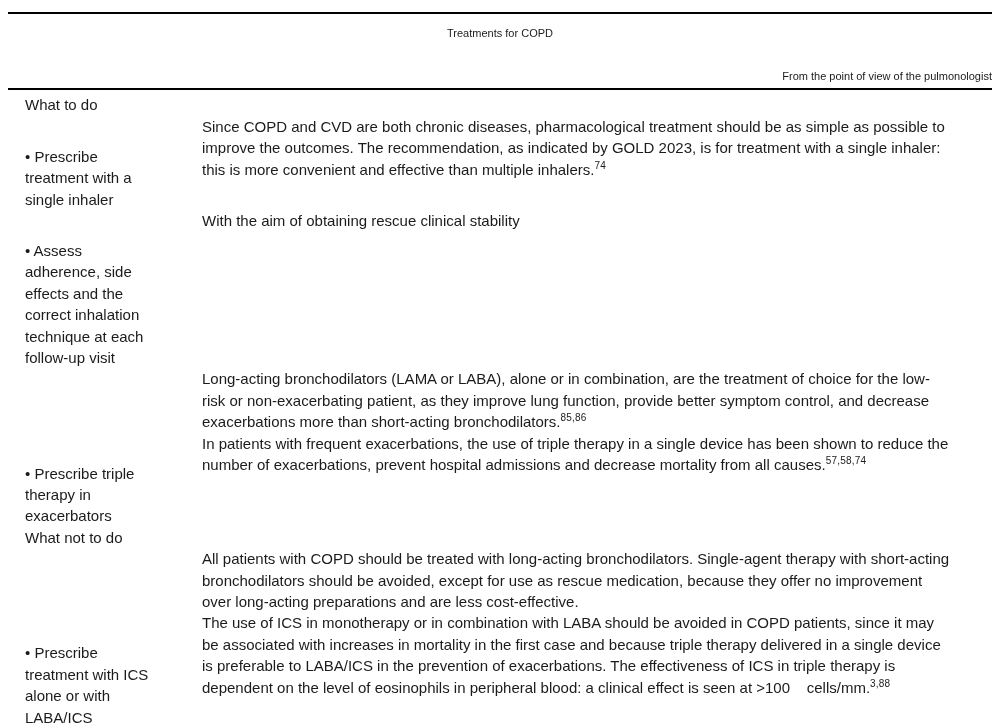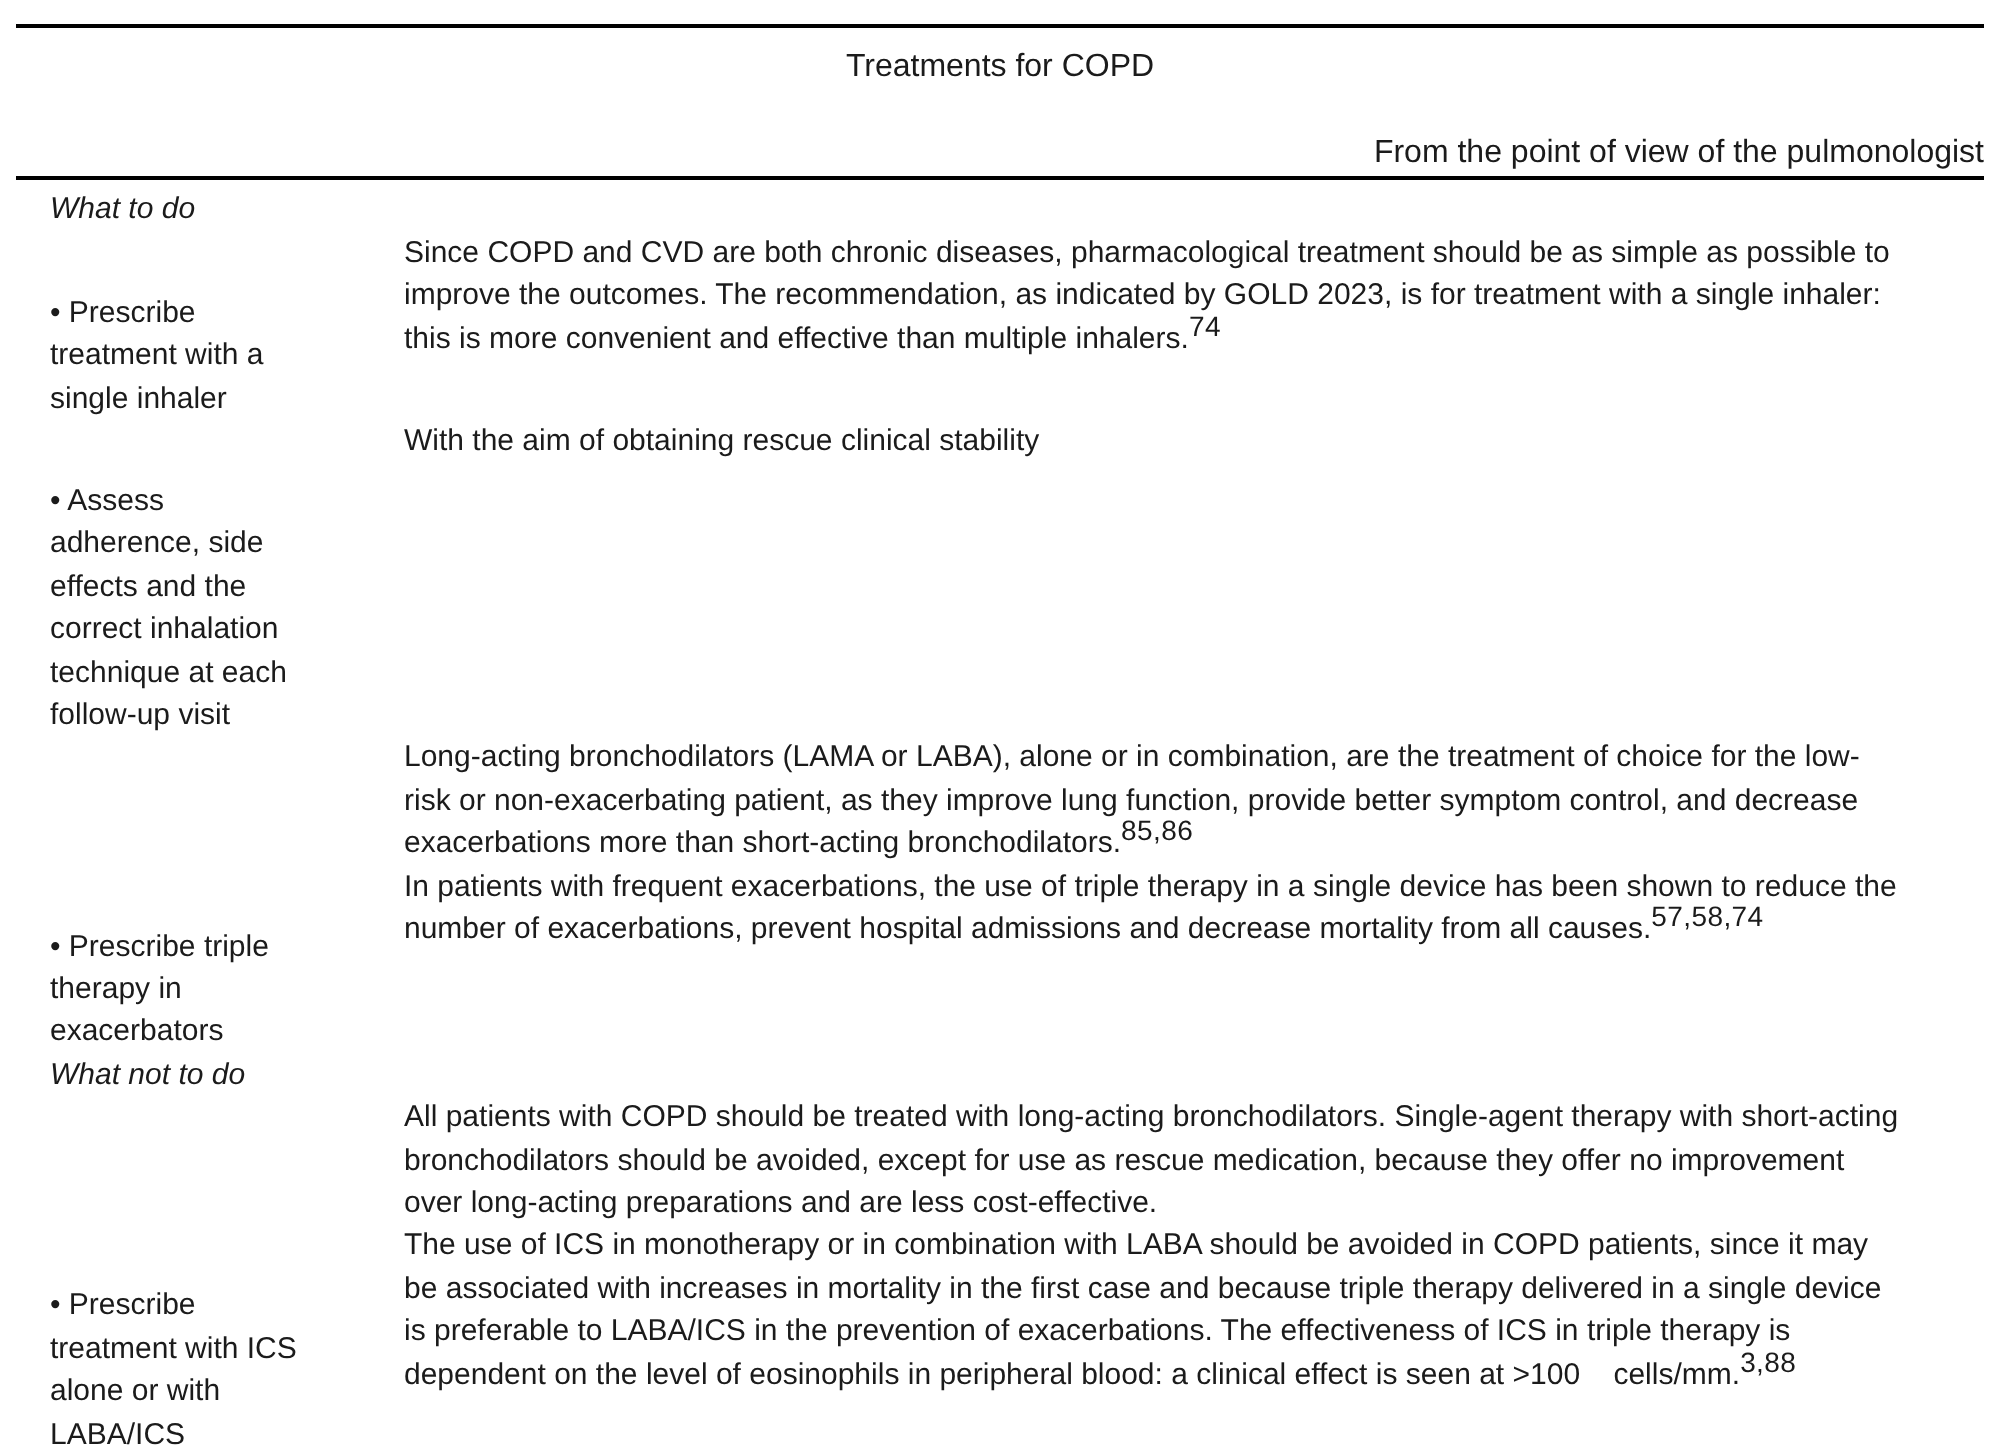--- a/index.html
+++ b/index.html
@@ -10,41 +10,40 @@
     -webkit-font-smoothing: antialiased;
   }
   .page { width: 1000px; height: 726px; background: #ffffff; }
   .tbl { width: 984px; margin: 12px 8px 0 8px; }
   .rule { background: #000000; }
   .rule-top { height: 1.7px; }
   .rule-mid { height: 2.6px; }
   .rule-bot { height: 2px; }
   .thead {
     text-align: center;
-    font-size: 16px;
+    font-size: 11px;
     line-height: 21px;
     padding: 9px 0 1px 0;
   }
   .subtitle { margin-top: 22px; text-align: right; }
   .tbody {
     display: grid;
     grid-template-columns: 134px 750px;
     column-gap: 43px;
     padding: 4px 0 4px 17px;
     font-size: 15px;
     line-height: 21.4px;
   }
   .section {
     grid-column: 1 / -1;
-    font-style: italic;
   }
   .cell-l { grid-column: 1; margin-top: 30px; }
   .cell-r { grid-column: 2; }
   .ref {
-    font-size: 14px;
+    font-size: 10px;
     line-height: 0;
     vertical-align: super;
     letter-spacing: 0.2px;
   }
 </style>
 </head>
 <body>
 
 <div class="page">
   <div class="tbl">

